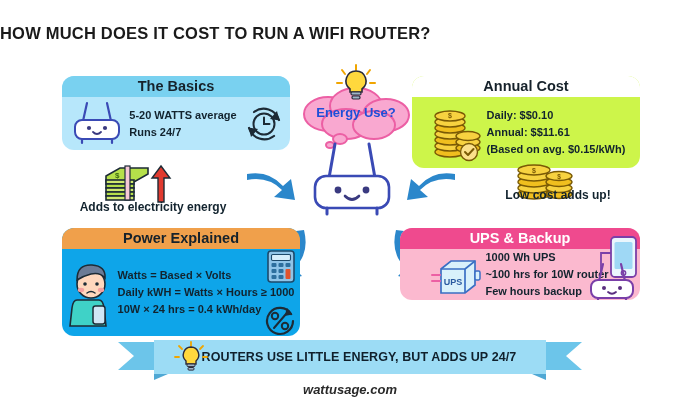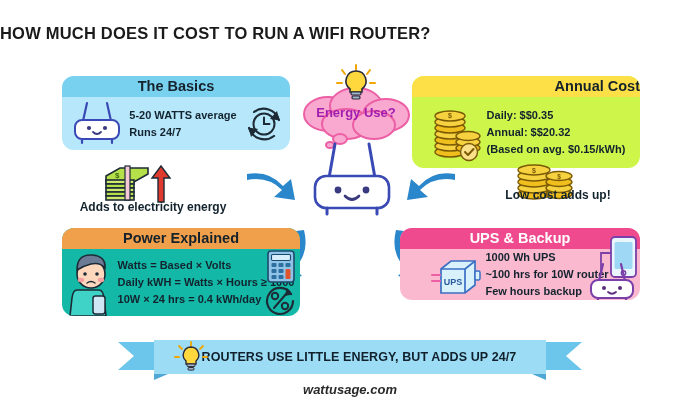--- a/index.html
+++ b/index.html
@@ -27,40 +27,40 @@
     display:flex;align-items:center;justify-content:center;
     height:calc(100% - 21px);box-sizing:border-box;position:relative;
   }
   .lines{text-align:left;font-weight:bold;color:#12232e;font-size:11px;line-height:17px;}
   .lines div{white-space:nowrap;}
 
   
   #card-basics{left:62px;top:76px;width:228px;height:74px;background:#b7e7fb;}
   #card-basics .card-head{background:#79d1f0;}
   #card-annual{left:412px;top:76px;width:228px;height:92px;background:#cdf54a;}
-  #card-annual .card-head{background:#fde047;text-align:right;}
-  #card-power{left:62px;top:228px;width:238px;height:88px;background:#14b8a6;}
+  #card-annual .card-head{background:#ffffff;}
+  #card-power{left:62px;top:228px;width:238px;height:108px;background:#0ea5e9;}
   #card-power .card-head{background:#f0a04b;}
   #card-ups{left:400px;top:228px;width:240px;height:72px;background:#fbb9cf;}
   #card-ups .card-head{background:#ef4a8e;color:#ffffff;}
 
   
   .caption{
     position:absolute;text-align:center;font-weight:bold;
     color:#12232e;font-size:12px;white-space:nowrap;
   }
   #cap-bills{left:58px;top:200px;width:190px;}
   #cap-lowcost{left:468px;top:188px;width:180px;}
 
   
   #cloud{position:absolute;left:300px;top:88px;width:112px;height:48px;}
   #cloud .cloud-text{
     position:absolute;left:0;top:0;width:112px;height:48px;
     display:flex;align-items:center;justify-content:center;
-    font-weight:bold;font-size:13px;color:#a21caf;z-index:3;
+    font-weight:bold;font-size:13px;color:#1d4ed8;z-index:3;
   }
 
   
   #ribbon{position:absolute;left:118px;top:340px;width:464px;height:34px;}
   #ribbon .ribbon-text{
     position:absolute;left:50px;top:0;width:364px;height:34px;
     display:flex;align-items:center;justify-content:center;
     font-weight:bold;font-size:12.5px;color:#10202c;letter-spacing:.1px;
     text-transform:uppercase;z-index:4;padding-left:18px;box-sizing:border-box;
   }
@@ -184,22 +184,22 @@
           <ellipse cx="19" cy="12" rx="15" ry="5" fill="#f7d240"></ellipse>
           <ellipse cx="37" cy="44" rx="12" ry="4.5" fill="#f0bf1e"></ellipse>
           <ellipse cx="37" cy="38" rx="12" ry="4.5" fill="#f7d240"></ellipse>
           <ellipse cx="37" cy="32" rx="12" ry="4.5" fill="#f7d240"></ellipse>
         </g>
         <text x="19" y="14" font-size="7" font-weight="bold" fill="#7a5a05" text-anchor="middle" font-family="Liberation Sans, sans-serif">$</text>
         <circle cx="38" cy="48" r="8.5" fill="#fbe08a" stroke="#7a5a05" stroke-width="1.4"></circle>
         <path d="M34 48 l3 3 5.5 -6" fill="none" stroke="#7a5a05" stroke-width="2" stroke-linecap="round" stroke-linejoin="round"></path>
       </svg>
       <div class="lines">
-        <div>Daily: $$0.35</div>
-        <div>Annual: $$20.32</div>
+        <div>Daily: $$0.10</div>
+        <div>Annual: $$11.61</div>
         <div>(Based on avg. $0.15/kWh)</div>
       </div>
     </div>
   </div>
 
   <div class="card" id="card-power">
     <div class="card-head">Power Explained</div>
     <div class="card-body">
       <svg style="margin-left:0px;margin-right:2px;" width="48" height="66" viewBox="0 0 48 66">
         <path d="M9 40 q-4 0 -5 8 l-2 18 h36 l-2 -18 q-1 -8 -5 -8 z" fill="#3fd2c7" stroke="#1d2b36" stroke-width="1.6"></path>

